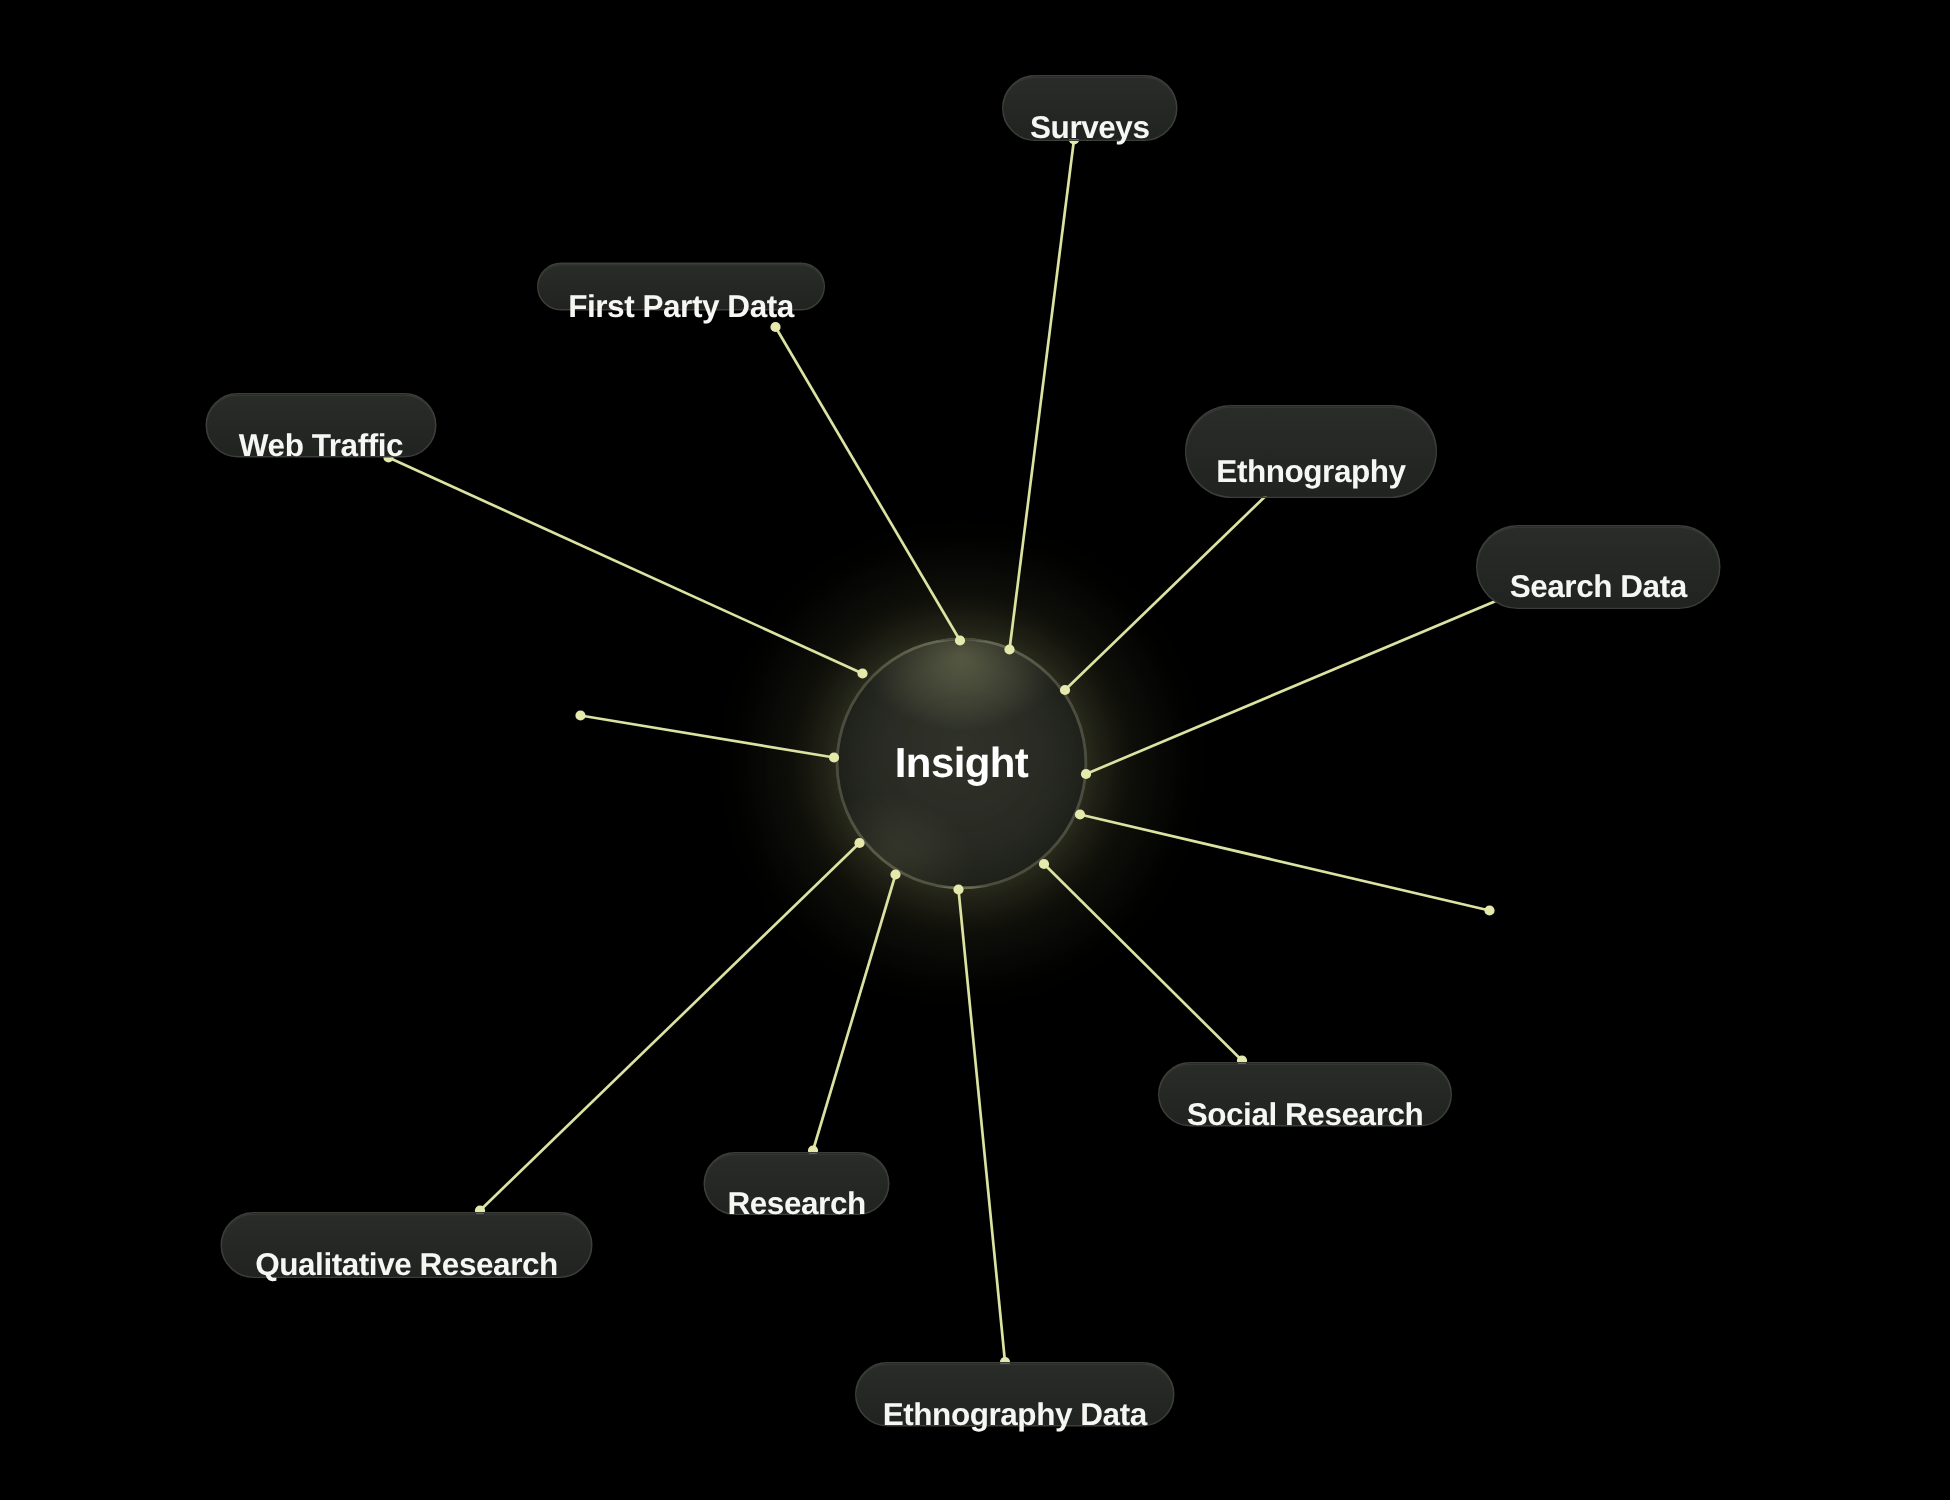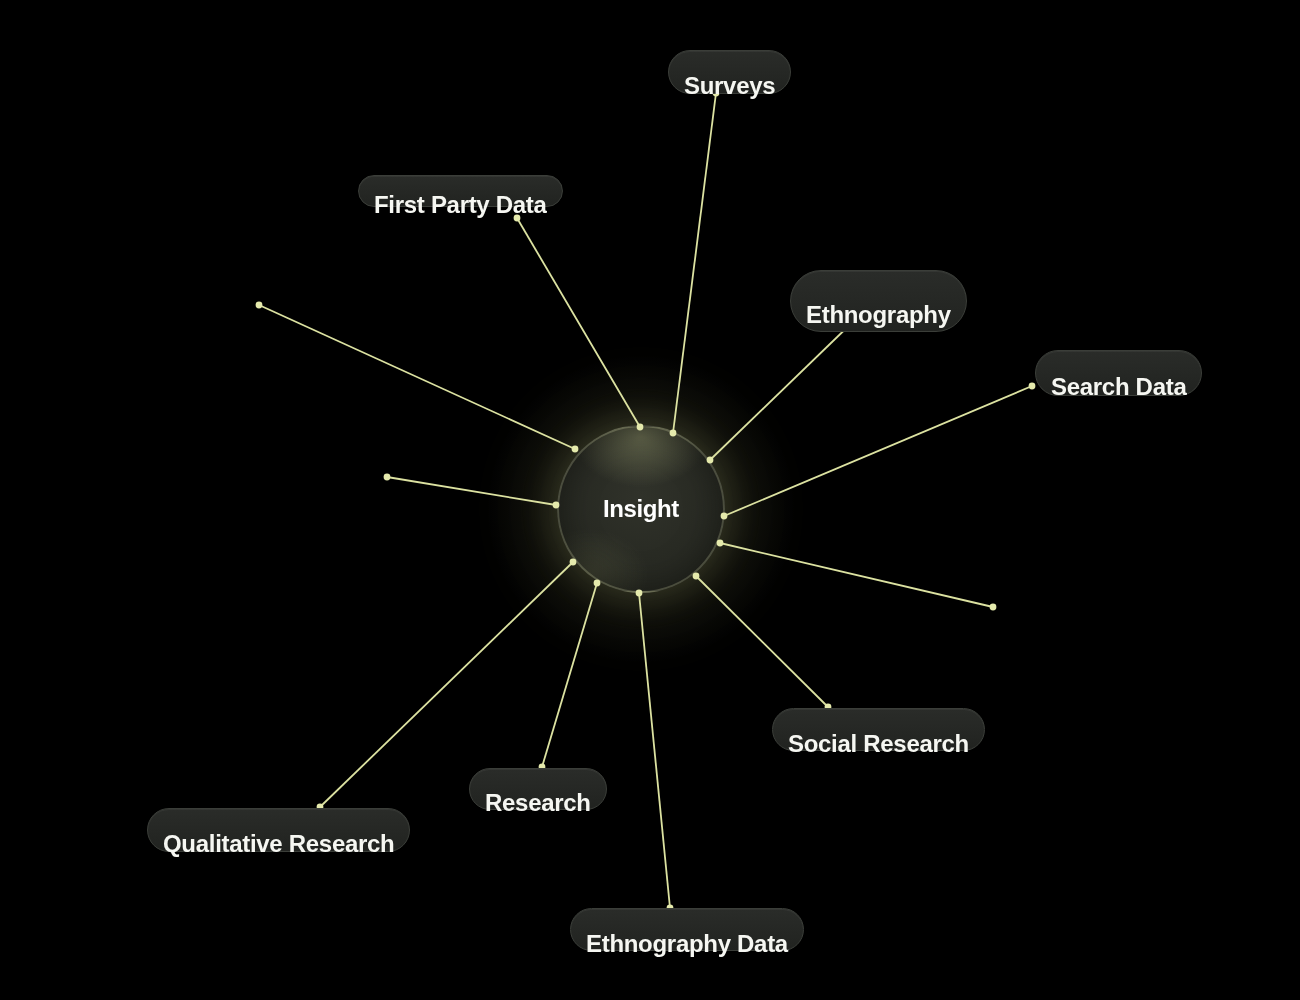--- a/index.html
+++ b/index.html
@@ -36,21 +36,21 @@
       radial-gradient(85px 65px at 18% 90%, rgba(126, 130, 92, 0.26), rgba(126, 130, 92, 0) 70%),
       radial-gradient(circle at 50% 42%, #30322a 0%, #282a23 55%, #22241d 100%);
     border: 2px solid rgba(152, 156, 120, 0.32);
     box-shadow:
       0 0 34px 4px rgba(214, 221, 150, 0.15),
       0 0 90px 22px rgba(214, 221, 150, 0.06),
       inset 0 0 34px rgba(0, 0, 0, 0.35);
   }
   .center-label {
     color: #ffffff;
-    font-size: 24px;
+    font-size: 28px;
     font-weight: 700;
     letter-spacing: -0.4px;
   }
   svg.links {
     position: absolute;
     left: 0;
     top: 0;
     pointer-events: none;
   }
   .pill {
@@ -61,21 +61,21 @@
     box-sizing: border-box;
     padding: 0 15px;
     border-radius: 999px;
     background: linear-gradient(180deg, #2a2c29 0%, #212320 100%);
     border: 1.5px solid #3b3e39;
     box-shadow: inset 0 1px 0 rgba(255, 255, 255, 0.05);
     white-space: nowrap;
   }
   .pill-label {
     color: #f6f7f2;
-    font-size: 24px;
+    font-size: 21px;
     font-weight: 700;
     letter-spacing: -0.3px;
     margin-top: 28px;
   }
 </style>
 </head>
 <body>
 
 <div class="stage" style="background: rgb(0, 0, 0);">
   <div class="center-glow" style="left: 421px; top: 289px; width: 440px; height: 440px;"></div>
@@ -139,24 +139,27 @@
         <circle cx="670" cy="908" r="3.4" fill="#e5eaac"></circle>
       </g>
     </svg>
 
 <div class="pill" style="left: 668px; top: 50px; min-width: 117px; height: 44px;">
       <span class="pill-label">Surveys</span>
     </div>
     <div class="pill" style="left: 358px; top: 175px; min-width: 192px; height: 32px; text-align: center;">
       <span class="pill-label">First Party Data</span>
     </div>
+    <div class="pill" style="left: 137px; top: 262px; min-width: 154px; height: 43px;">
+      <span class="pill-label">Web Traffic</span>
+    </div>
     <div class="pill" style="left: 790px; top: 270px; min-width: 168px; height: 62px;">
       <span class="pill-label">Ethnography</span>
     </div>
-    <div class="pill" style="left: 1035px; top: 350px; min-width: 163px; height: 46px;">
+    <div class="pill" style="left: 984px; top: 350px; min-width: 163px; height: 56px;">
       <span class="pill-label">Search Data</span>
     </div>
     <div class="pill" style="left: 772px; top: 708px; min-width: 196px; height: 43px;">
       <span class="pill-label">Social Research</span>
     </div>
     <div class="pill" style="left: 469px; top: 768px; min-width: 118px; height: 42px;">
       <span class="pill-label">Research</span>
     </div>
     <div class="pill" style="left: 147px; top: 808px; min-width: 248px; height: 44px; justify-content: center;">
       <span class="pill-label">Qualitative Research</span>

